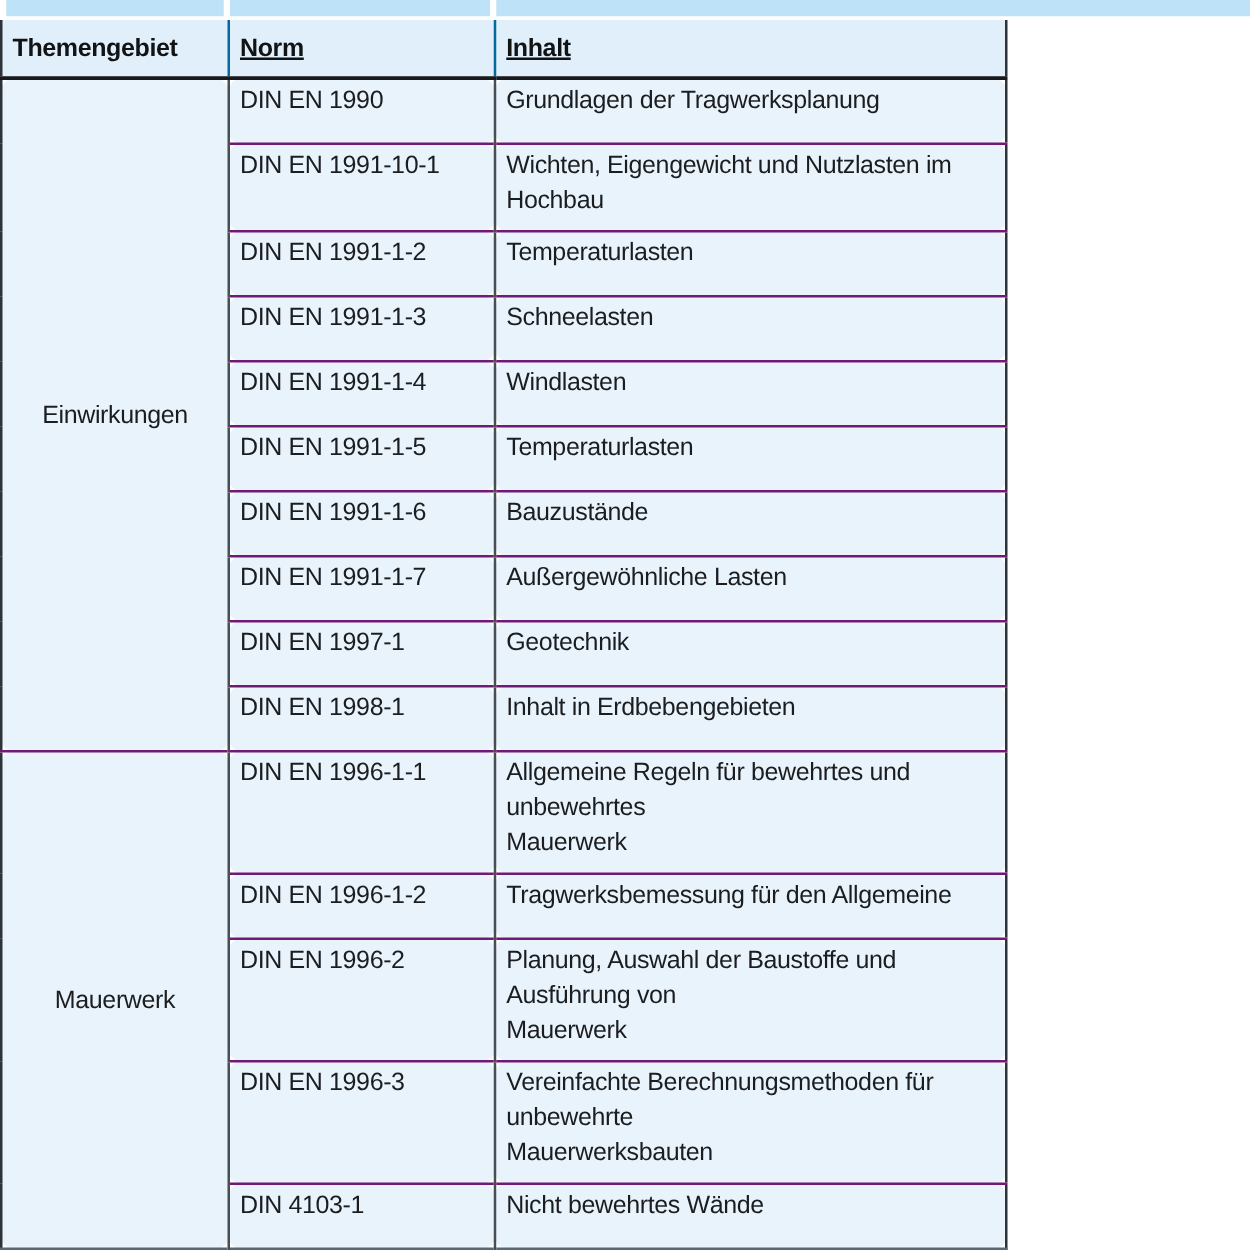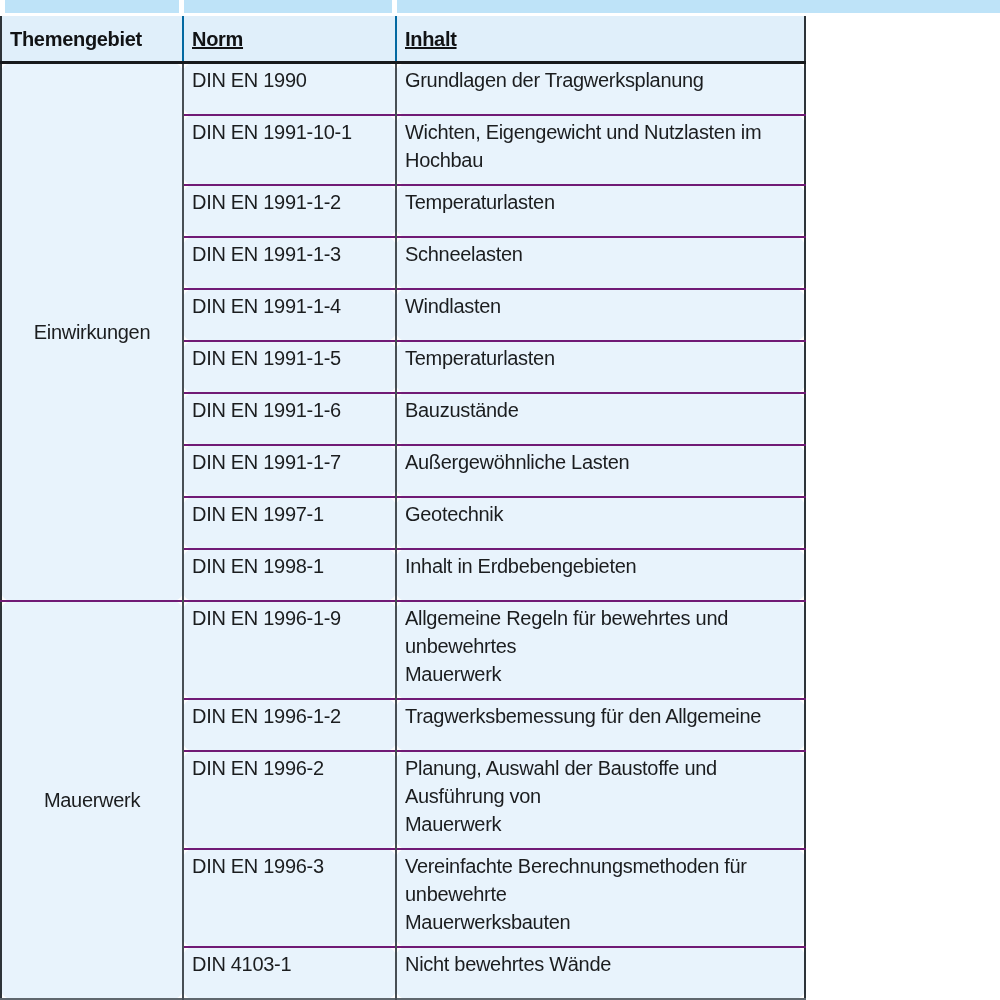--- a/index.html
+++ b/index.html
@@ -142,21 +142,21 @@
         <tr>
           <td class="col-norm">DIN EN 1997-1</td>
           <td class="col-inhalt">Geotechnik</td>
         </tr>
         <tr>
           <td class="col-norm">DIN EN 1998-1</td>
           <td class="col-inhalt">Inhalt in Erdbebengebieten</td>
         </tr>
         <tr>
           <td rowspan="5" class="col-topic">Mauerwerk</td>
-          <td class="col-norm">DIN EN 1996-1-9</td>
+          <td class="col-norm">DIN EN 1996-1-1</td>
           <td class="col-inhalt">Allgemeine Regeln für bewehrtes und unbewehrtes
 Mauerwerk</td>
         </tr>
         <tr>
           <td class="col-norm">DIN EN 1996-1-2</td>
           <td class="col-inhalt">Tragwerksbemessung für den Allgemeine</td>
         </tr>
         <tr>
           <td class="col-norm">DIN EN 1996-2</td>
           <td class="col-inhalt">Planung, Auswahl der Baustoffe und Ausführung von

